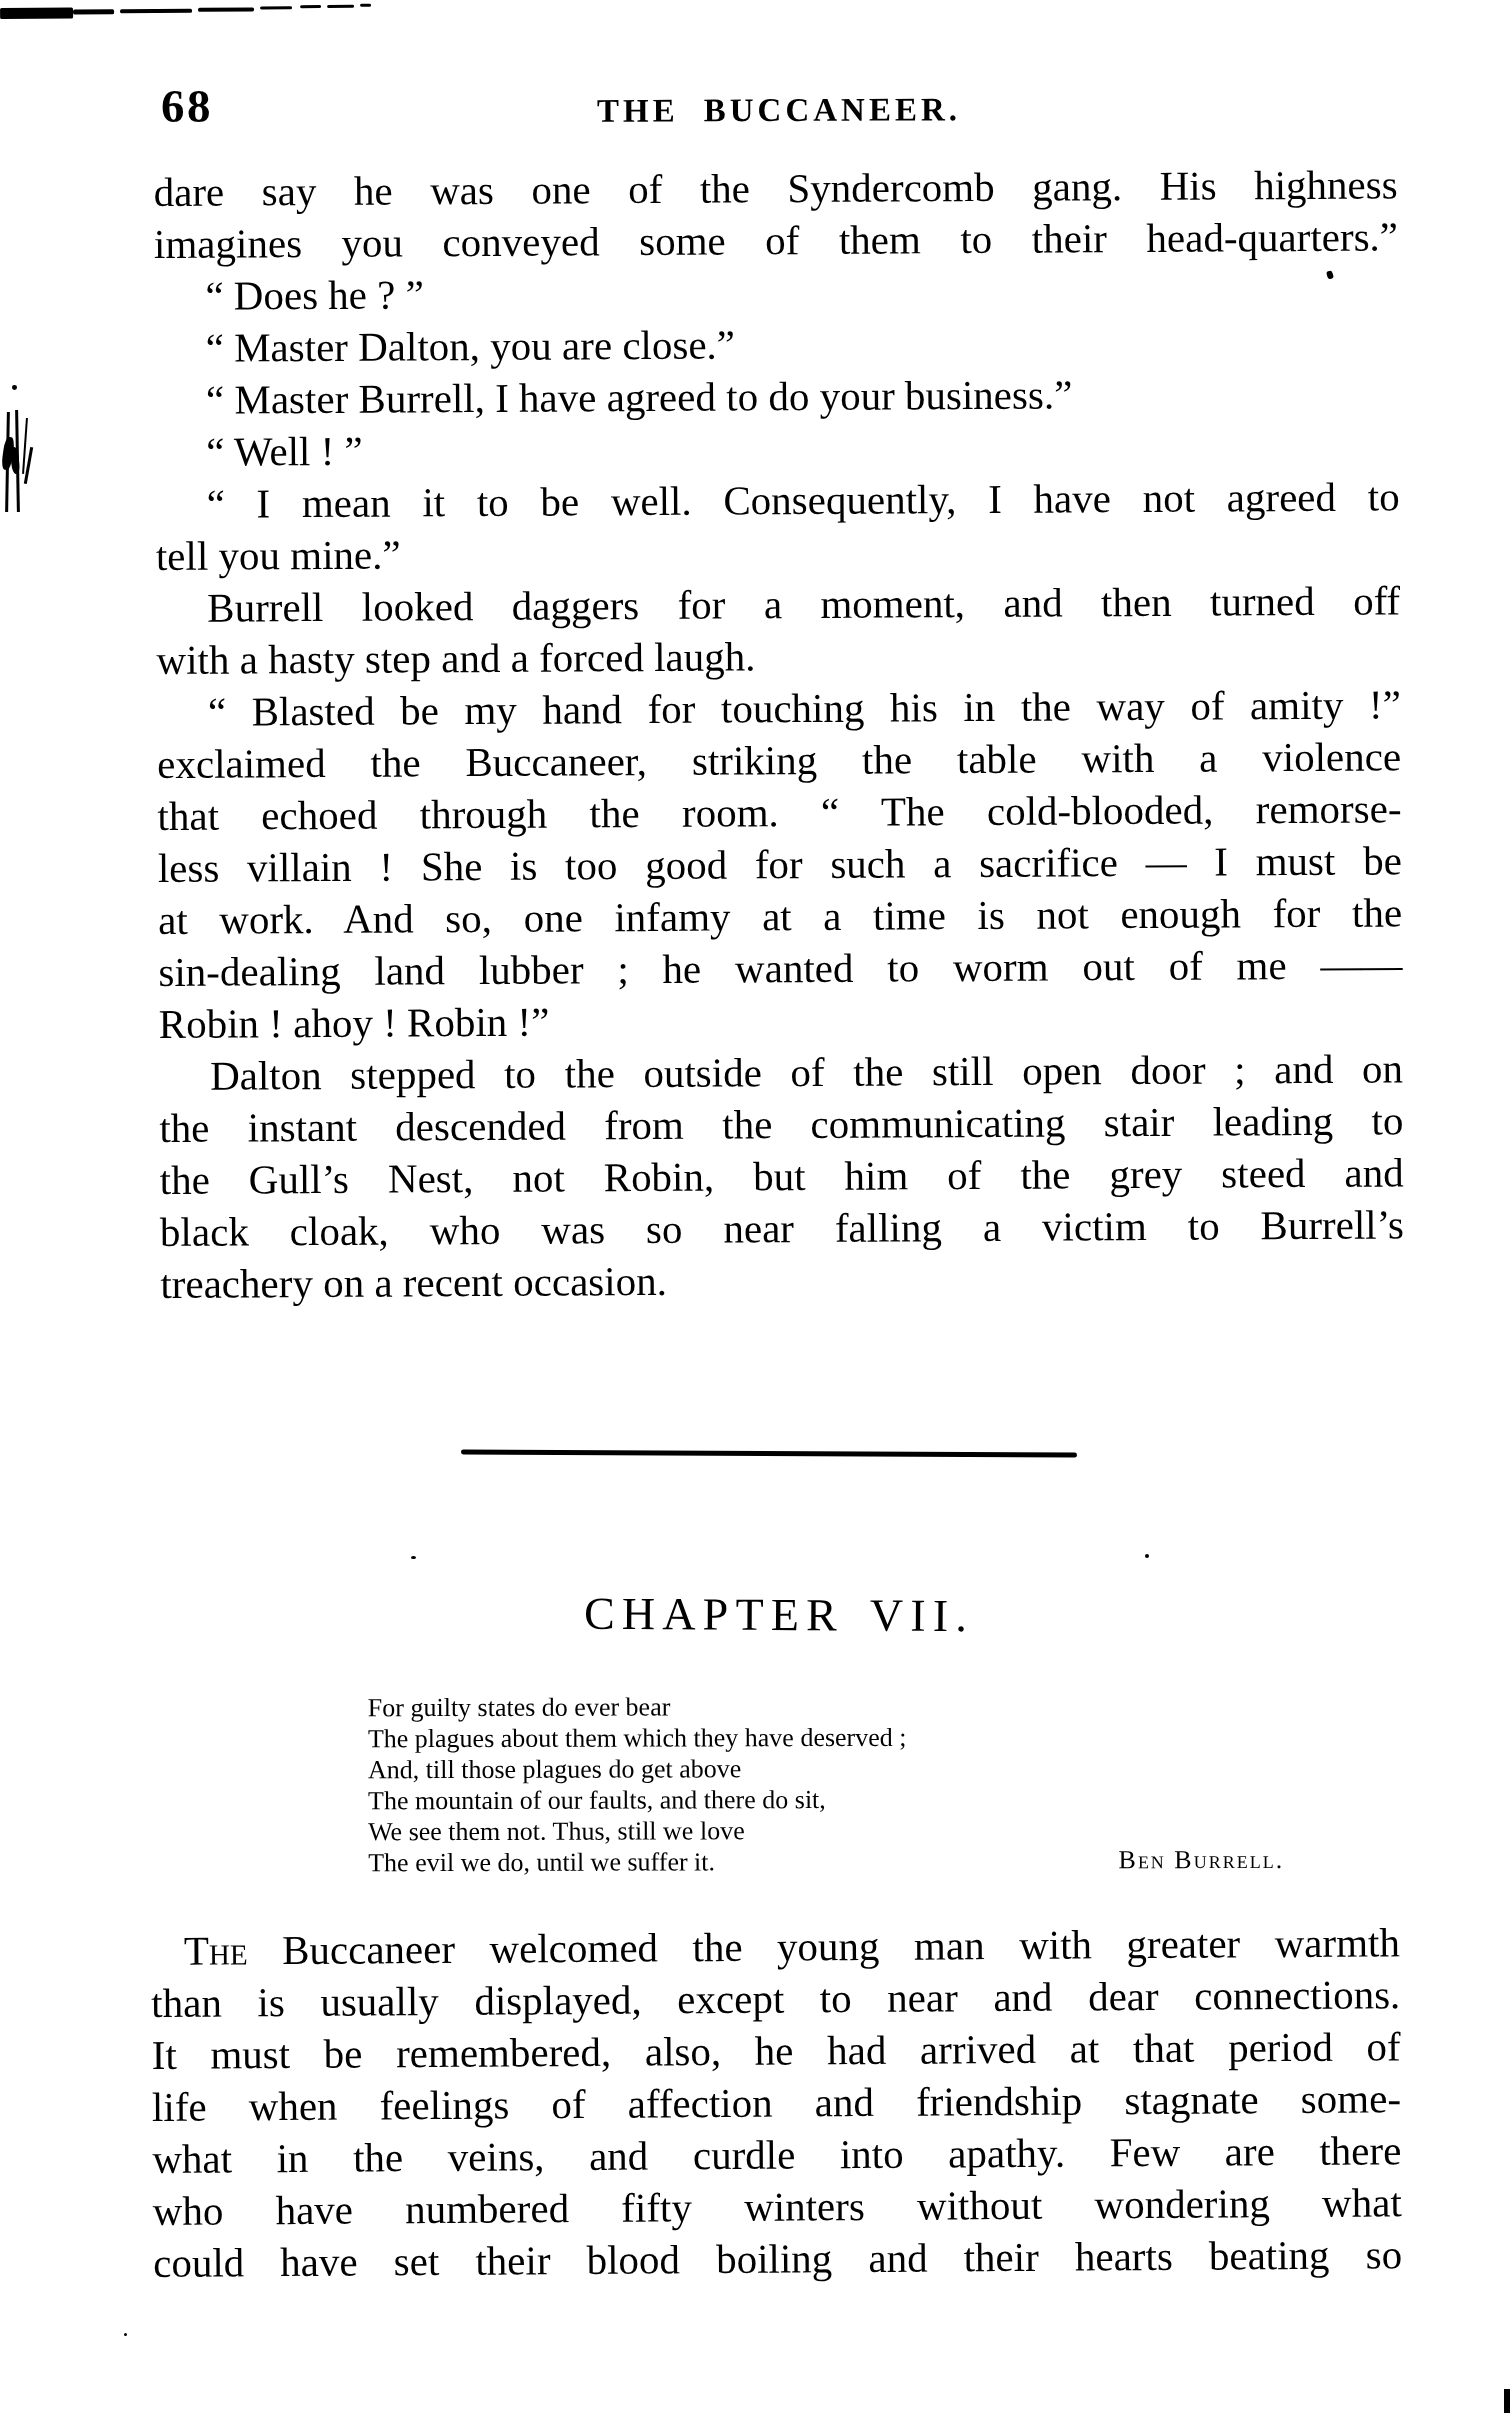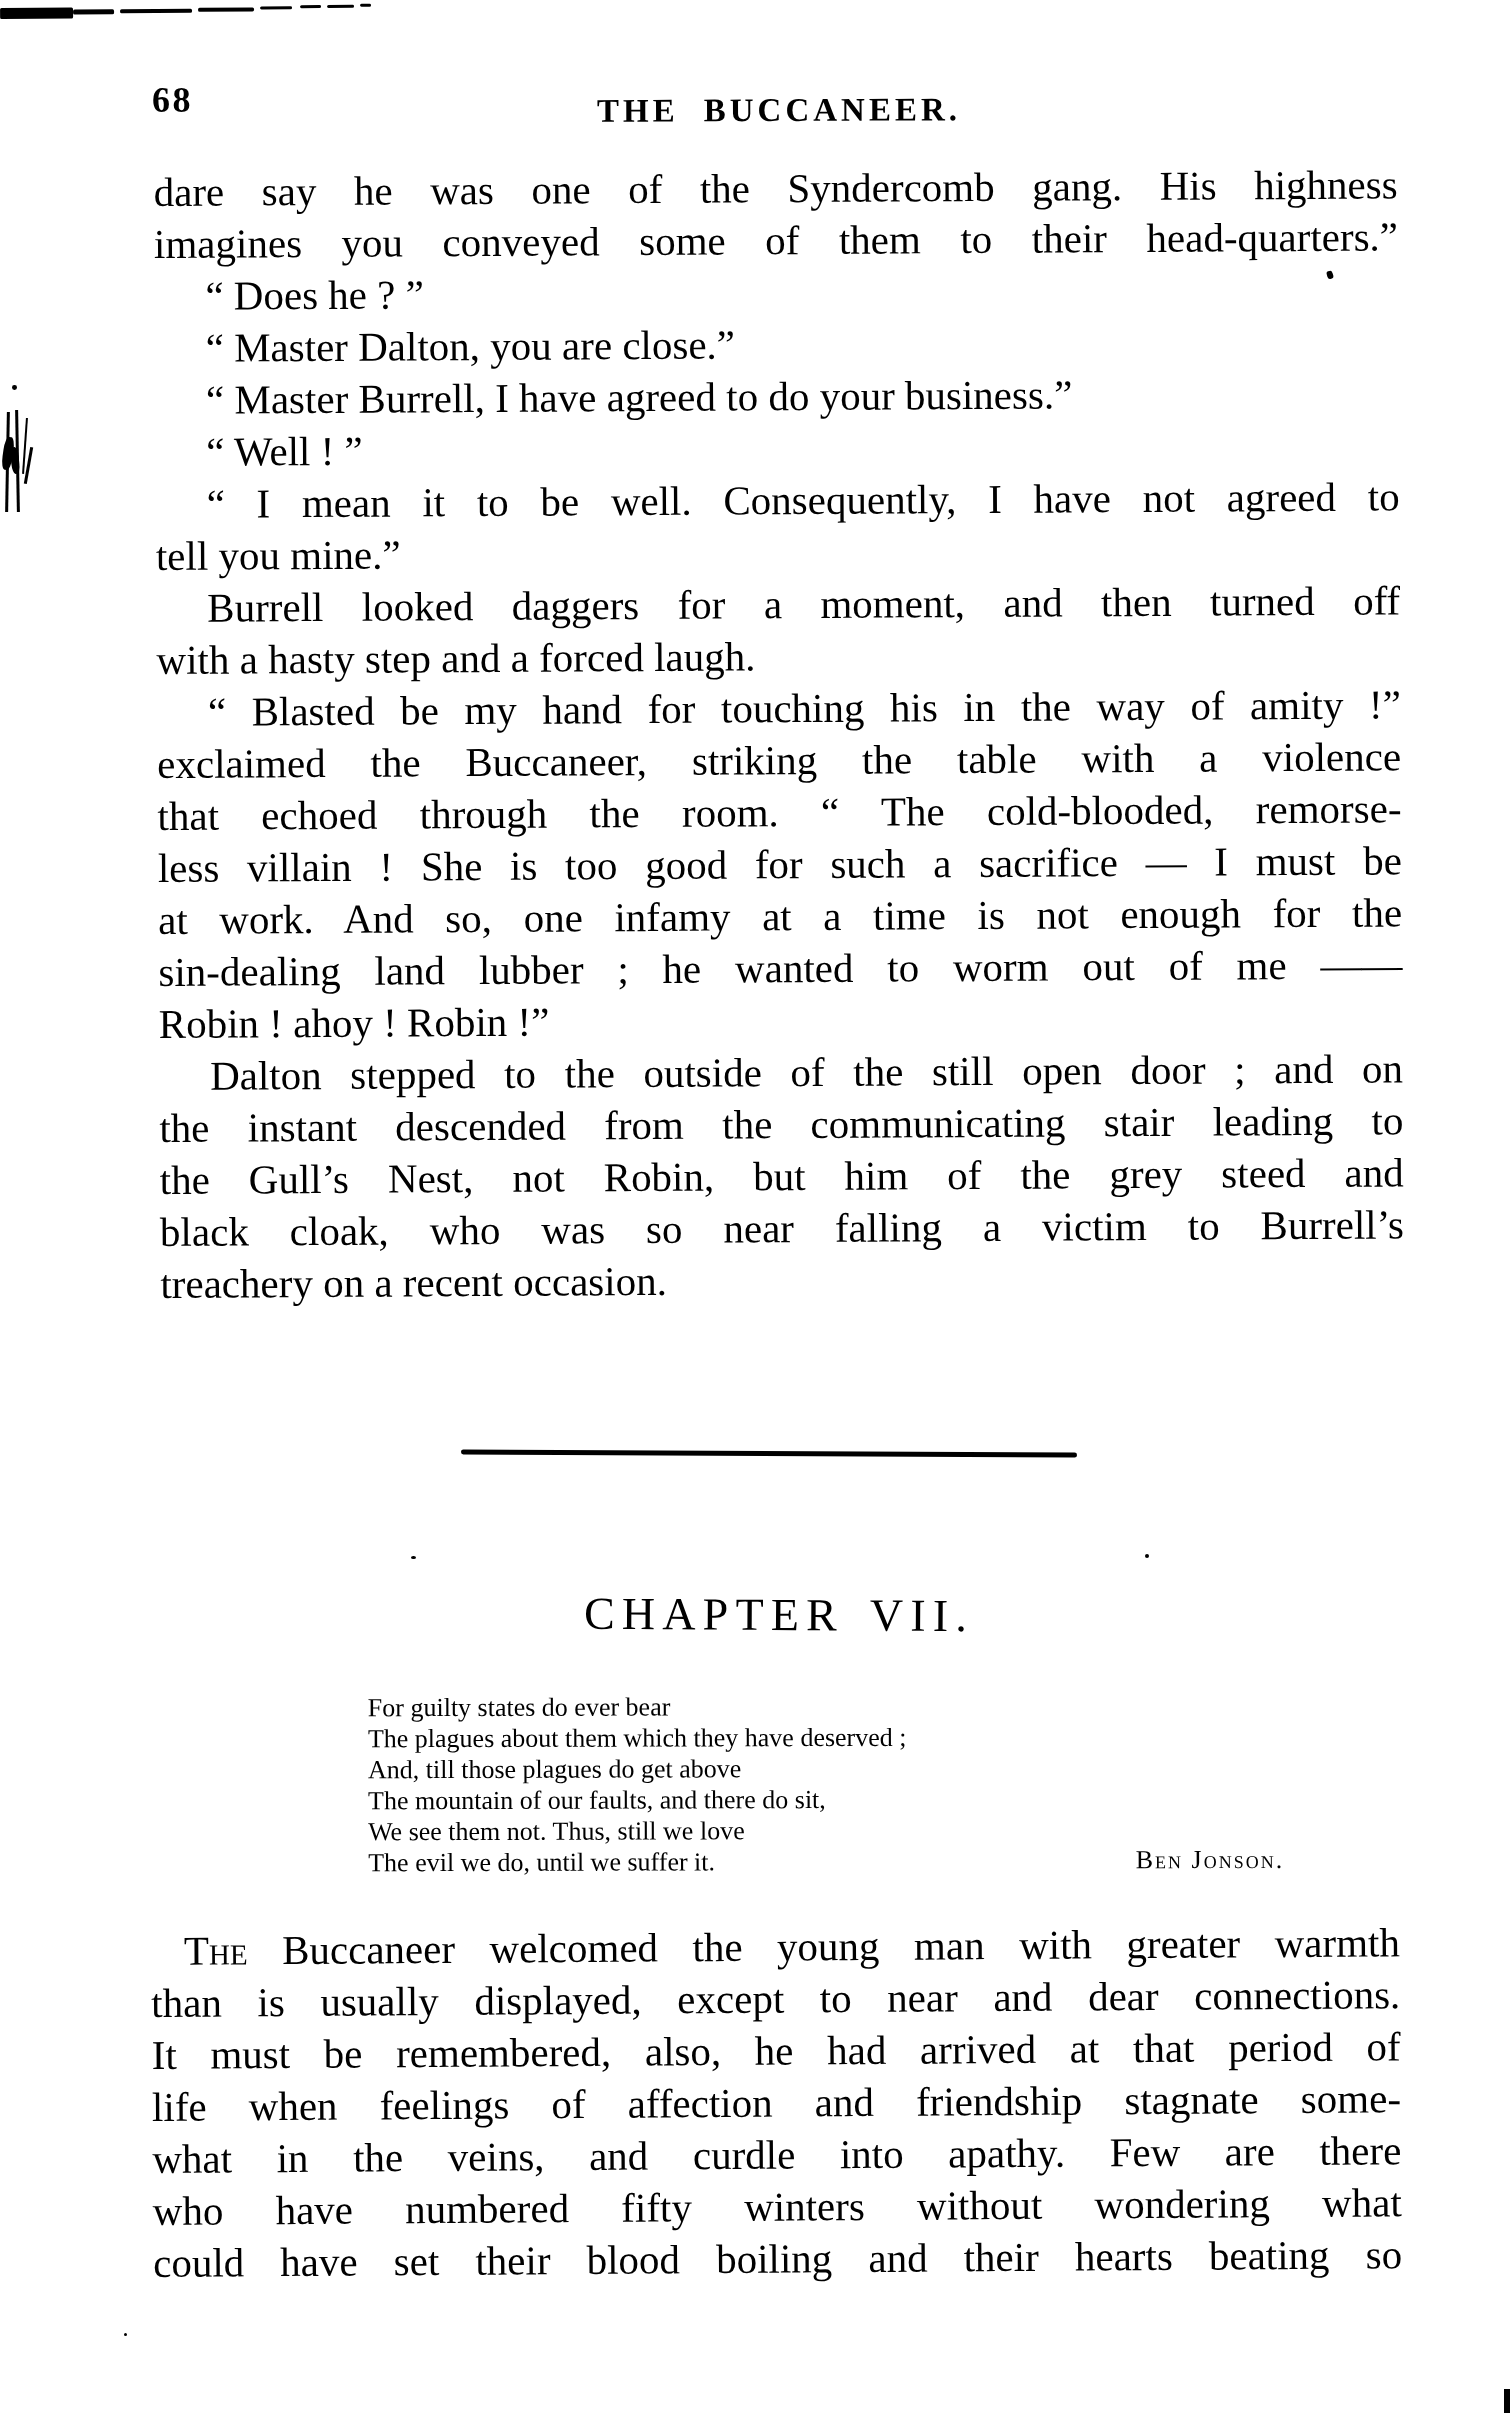--- a/index.html
+++ b/index.html
@@ -7,22 +7,22 @@
     position:relative;
     width:1510px;
     height:2426px;
     background:#ffffff;
     overflow:hidden;
     font-family:"Liberation Serif", serif;
     color:#000;
   }
   
   .pagenum{
-    position:absolute; left:152px; top:79px;
-    font-size:36px; font-weight:700; letter-spacing:2.4px;
+    position:absolute; left:161px; top:79px;
+    font-size:47px; font-weight:700; letter-spacing:2.4px;
   }
   .running-title{
     position:absolute; left:157px; top:92px; width:1244px;
     text-align:center;
     font-size:33px; font-weight:700;
     letter-spacing:4px; word-spacing:12.8px;
     transform:rotate(-0.25deg);
   }
   
   .textblock{
@@ -133,21 +133,21 @@
 
   <h2 class="chapter-heading">CHAPTER VII.</h2>
 
   <section class="epigraph">
     <div class="ln">For guilty states do ever bear</div>
     <div class="ln">The plagues about them which they have deserved ;</div>
     <div class="ln">And, till those plagues do get above</div>
     <div class="ln">The mountain of our faults, and there do sit,</div>
     <div class="ln">We see them not. Thus, still we love</div>
     <div class="ln">The evil we do, until we suffer it.</div>
-    <span class="attribution">Ben Jonson.</span>
+    <span class="attribution">Ben Burrell.</span>
   </section>
 
   <section class="textblock block-c">
     <div class="ln ind-sm j"><span class="sc">The</span><span> Buccaneer welcomed the young man with greater warmth</span></div>
     <div class="ln j">than is usually displayed, except to near and dear connections.</div>
     <div class="ln j">It must be remembered, also, he had arrived at that period of</div>
     <div class="ln j">life when feelings of affection and friendship stagnate some-</div>
     <div class="ln j">what in the veins, and curdle into apathy. Few are there</div>
     <div class="ln j">who have numbered fifty winters without wondering what</div>
     <div class="ln j">could have set their blood boiling and their hearts beating so</div>

